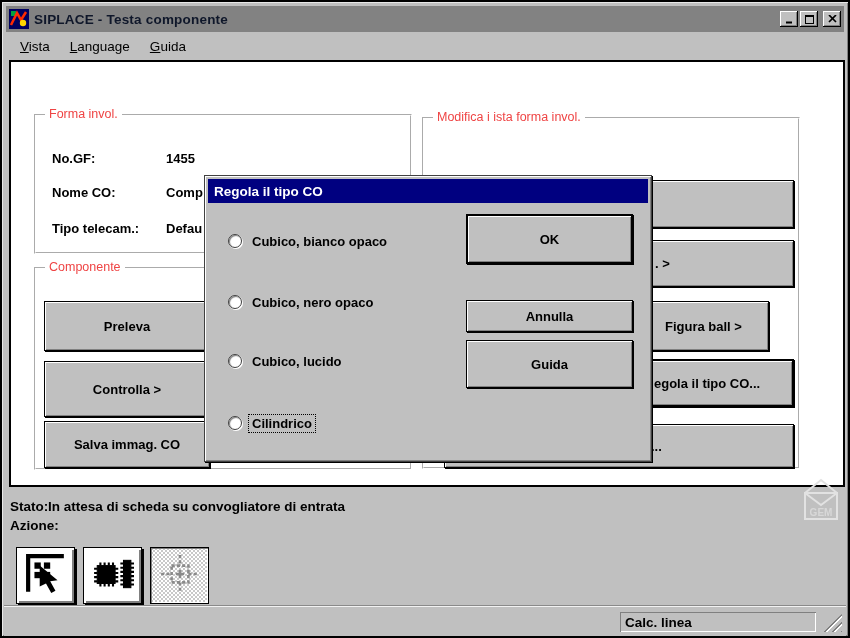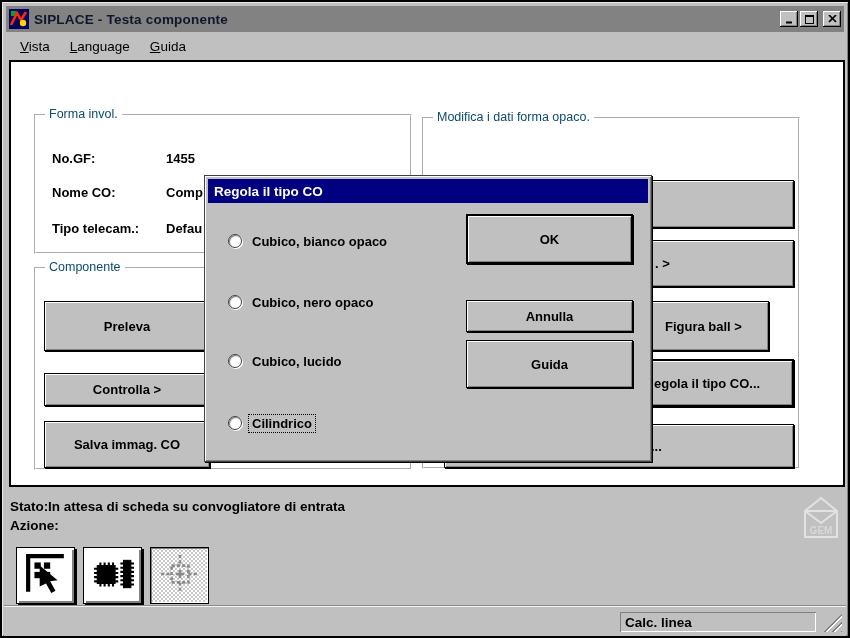--- a/index.html
+++ b/index.html
@@ -30,21 +30,21 @@
   .menu-item { padding: 3px 10px; }
   .u { text-decoration: underline; }
   
   .content {
     position: absolute; left: 7px; top: 58px; width: 836px; height: 427px;
     background: #fff; border: 2px solid #000;
   }
   .groupbox { position: absolute; border: 2px groove #fff; }
   .group-caption {
     position: absolute; top: -9px; left: 9px; background: #fff; padding: 0 4px;
-    font-size: 12.5px; color: #0c4a6e; white-space: nowrap;
+    font-size: 12.5px; color: #ef4444; white-space: nowrap;
   }
   .fieldlabel, .fieldvalue { position: absolute; font-size: 13px; font-weight: bold; white-space: nowrap; }
   .btn {
     position: absolute; background: #c0c0c0; border: 1px solid #000;
     box-shadow: 1px 1px 0 #000, inset 1px 1px 0 #fff, inset -1px -1px 0 #808080;
     font-weight: bold; font-size: 13px; color: #000;
     display: flex; align-items: center; justify-content: center; white-space: nowrap;
   }
   .btn.left-label { justify-content: flex-start; }
   .btn.thick { border: 2px solid #000; }
@@ -62,21 +62,21 @@
   .radio-row { position: absolute; display: flex; align-items: center; gap: 7px; height: 18px; }
   .radio {
     width: 14px; height: 14px; border-radius: 50%; background: #fff;
     border: 1px solid #404040; box-shadow: inset 1px 1px 1px #808080, 1px 1px 0 #fff; flex: none;
   }
   .radio .dot { width: 6px; height: 6px; border-radius: 50%; background: #000; margin: 3px; }
   .radio-label { font-size: 13px; font-weight: bold; padding: 1px 3px; }
   .radio-label.focused { outline: 1px dotted #000; }
   
   .statusline { position: absolute; font-size: 13.5px; font-weight: bold; white-space: nowrap; }
-  .gem-icon { position: absolute; left: 799px; top: 491px; }
+  .gem-icon { position: absolute; left: 799px; top: 473px; }
   .toolbtn {
     position: absolute; top: 545px; height: 57px; width: 59px; background: #fff;
     border: 1px solid #000; box-shadow: 2px 2px 0 #000, inset 2px 2px 0 #fff, inset -2px -2px 0 #808080;
     display: flex; align-items: center; justify-content: center;
   }
   .toolbtn.pressed {
     background-image: conic-gradient(#fff 25%, #c8c8c8 0 50%, #fff 0 75%, #c8c8c8 0);
     background-size: 4px 4px;
     box-shadow: inset 1px 1px 0 #808080, inset -1px -1px 0 #fff;
   }
@@ -143,21 +143,21 @@
       <span class="group-caption">Forma invol.</span>
       <span class="fieldlabel" style="left:16px;top:35px;">No.GF:</span>
       <span class="fieldvalue" style="left:130px;top:35px;">1455</span>
       <span class="fieldlabel" style="left:16px;top:69px;">Nome CO:</span>
       <span class="fieldvalue" style="left:130px;top:69px;">Comp</span>
       <span class="fieldlabel" style="left:16px;top:105px;">Tipo telecam.:</span>
       <span class="fieldvalue" style="left:130px;top:105px;">Defau</span>
     </div>
 
     <div class="groupbox" style="left:411px;top:55px;width:378px;height:352px;">
-      <span class="group-caption">Modifica i dati forma opaco.</span>
+      <span class="group-caption">Modifica i ista forma invol.</span>
       <div class="btn" style="left:20px;top:61px;width:350px;height:48px;">
           <span></span>
         </div>
       <div class="btn left-label" style="left:20px;top:121px;width:350px;height:47px;padding-left:210px;">
           <span>. &gt;</span>
         </div>
       <div class="btn left-label" style="left:227px;top:182px;width:118px;height:50px;padding-left:13px;">
           <span>Figura ball &gt;</span>
         </div>
       <div class="btn left-label thick" style="left:224px;top:240px;width:146px;height:48px;padding-left:4px;">
@@ -166,21 +166,21 @@
       <div class="btn left-label" style="left:20px;top:305px;width:350px;height:44px;padding-left:206px;">
           <span>...</span>
         </div>
     </div>
 
     <div class="groupbox" style="left:23px;top:205px;width:378px;height:203px;">
       <span class="group-caption">Componente</span>
       <div class="btn" style="left:8px;top:32px;width:166px;height:50px;">
           <span>Preleva</span>
         </div>
-      <div class="btn" style="left:8px;top:104px;width:166px;height:33px;text-align:right;">
+      <div class="btn" style="left:8px;top:92px;width:166px;height:56px;text-align:right;">
           <span>Controlla &gt;</span>
         </div>
       <div class="btn" style="left:8px;top:152px;width:166px;height:47px;">
           <span>Salva immag. CO</span>
         </div>
     </div>
 
     <div class="dialog">
       <div class="dialog-titlebar">
         <span class="dialog-title">Regola il tipo CO</span>

